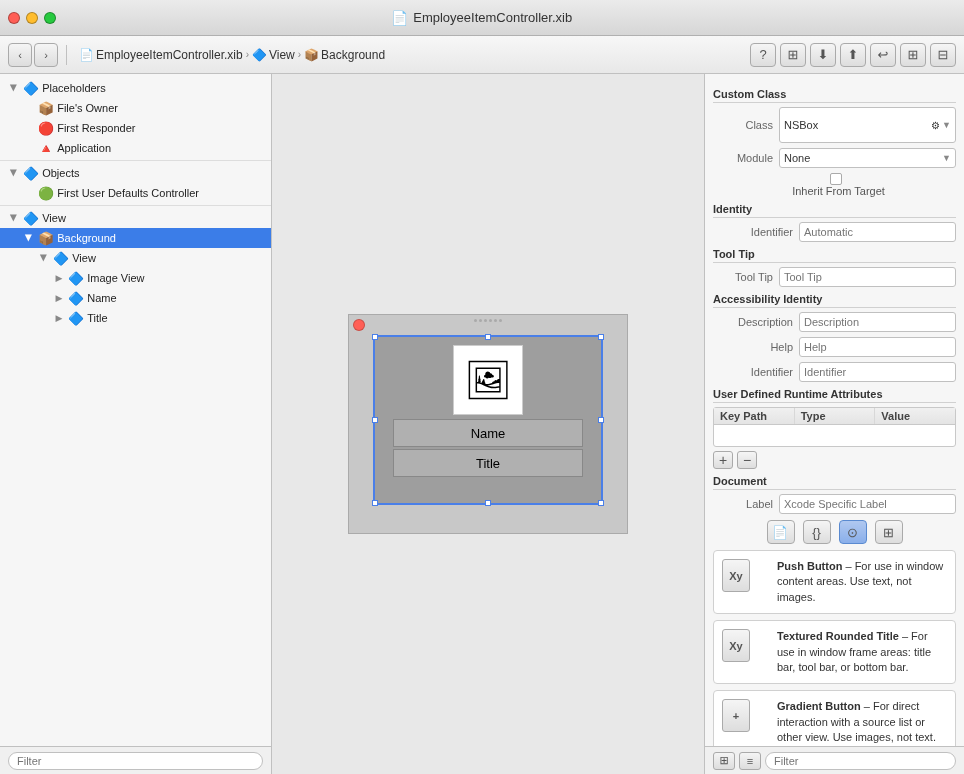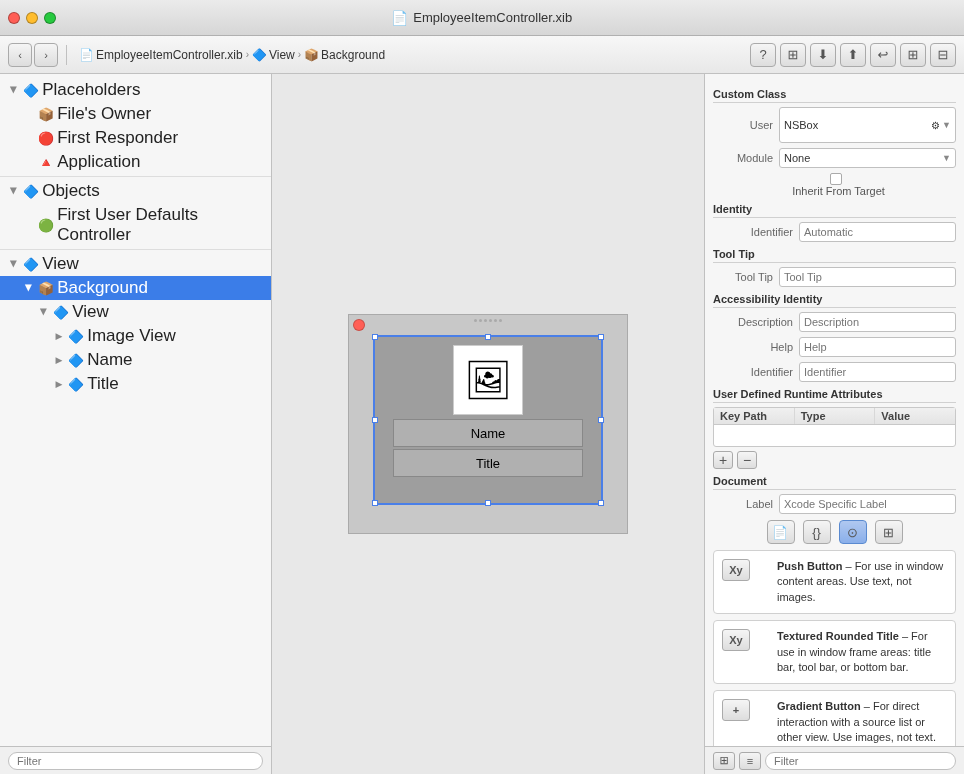--- a/index.html
+++ b/index.html
@@ -34,21 +34,21 @@
     .left-panel { width: 272px; border-right: 1px solid #c0c0c0; background: #f6f6f6; display: flex; flex-direction: column; overflow: hidden; }
     .tree-area { flex: 1; overflow-y: auto; padding: 4px 0; }
     .tree-item { display: flex; align-items: center; padding: 2px 8px; cursor: pointer; gap: 3px; min-height: 20px; }
     .tree-item.selected { background: #3b7de8; color: white; }
     .tree-item.selected .tree-label { color: white; }
     .tree-indent { width: 12px; flex-shrink: 0; }
     .tree-expand { width: 12px; flex-shrink: 0; font-size: 9px; color: #888; display: flex; align-items: center; justify-content: center; }
     .tree-expand.open { transform: rotate(90deg); }
     .tree-item.selected .tree-expand { color: white; }
     .tree-icon { font-size: 13px; flex-shrink: 0; }
-    .tree-label { font-size: 17px; color: #222; }
+    .tree-label { font-size: 11px; color: #222; }
     .filter-bar { height: 28px; border-top: 1px solid #c0c0c0; display: flex; align-items: center; padding: 0 8px; background: #f0f0f0; }
     .filter-input { border: 1px solid #c0c0c0; border-radius: 10px; background: white; padding: 2px 8px; font-size: 11px; color: #999; width: 100%; outline: none; }
     .section-divider { height: 1px; background: #ddd; margin: 2px 0; }
 
     
     .canvas-area { flex: 1; background: #e8e8e8; display: flex; align-items: center; justify-content: center; position: relative; overflow: hidden; }
     .canvas-bg { width: 280px; height: 220px; background: #c8c8c8; border: 1px solid #aaa; position: relative; display: flex; flex-direction: column; align-items: center; }
     .canvas-close { position: absolute; top: 4px; left: 4px; width: 12px; height: 12px; border-radius: 50%; background: #ff5f56; border: 0.5px solid rgba(0,0,0,0.2); cursor: pointer; }
     .canvas-drag { position: absolute; top: 4px; left: 50%; transform: translateX(-50%); display: flex; gap: 2px; }
     .canvas-drag-dot { width: 3px; height: 3px; border-radius: 50%; background: #aaa; }
@@ -84,21 +84,21 @@
     .table-area { border: 1px solid #c8c8c8; border-radius: 3px; background: white; min-height: 40px; margin-bottom: 4px; }
     .table-header { display: flex; background: linear-gradient(to bottom, #f0f0f0, #e4e4e4); border-bottom: 1px solid #c8c8c8; }
     .table-col { flex: 1; padding: 2px 6px; font-size: 11px; font-weight: 600; color: #444; border-right: 1px solid #d8d8d8; }
     .table-col:last-child { border-right: none; }
     .add-remove-row { display: flex; gap: 4px; margin-bottom: 6px; }
     .add-remove-btn { width: 20px; height: 18px; border: 1px solid #aaa; border-radius: 3px; background: linear-gradient(to bottom, #f5f5f5, #ddd); display: flex; align-items: center; justify-content: center; cursor: pointer; font-size: 14px; color: #555; line-height: 1; }
     .bottom-icons-row { display: flex; justify-content: center; gap: 8px; margin: 6px 0; }
     .bottom-icon-btn { width: 28px; height: 24px; border: 1px solid #aaa; border-radius: 4px; background: linear-gradient(to bottom, #f5f5f5, #ddd); display: flex; align-items: center; justify-content: center; cursor: pointer; font-size: 13px; color: #555; }
     .bottom-icon-btn.active { background: linear-gradient(to bottom, #b0c8f0, #8aafea); border-color: #5a8ad0; }
     .object-list-item { padding: 8px; margin-bottom: 6px; border: 1px solid #d0d0d0; border-radius: 4px; background: white; display: flex; gap: 8px; align-items: flex-start; }
-    .obj-xy-icon { width: 28px; height: 22px; border: 1px solid #aaa; border-radius: 3px; background: linear-gradient(to bottom, #f5f5f5, #ddd); display: flex; align-items: center; justify-content: center; font-size: 11px; font-weight: 600; color: #555; flex-shrink: 0; }
+    .obj-xy-icon { width: 28px; height: 33px; border: 1px solid #aaa; border-radius: 3px; background: linear-gradient(to bottom, #f5f5f5, #ddd); display: flex; align-items: center; justify-content: center; font-size: 11px; font-weight: 600; color: #555; flex-shrink: 0; }
     .obj-desc { font-size: 11px; line-height: 1.4; color: #333; margin-left: 19px; }
     .obj-desc strong { font-weight: 700; }
     .right-filter-bar { height: 28px; border-top: 1px solid #c0c0c0; display: flex; align-items: center; padding: 0 8px; background: #f0f0f0; }
     .right-filter-input { border: 1px solid #c0c0c0; border-radius: 10px; background: white; padding: 2px 8px; font-size: 11px; color: #999; width: 100%; outline: none; }
     .right-filter-left { display: flex; gap: 4px; align-items: center; margin-right: 4px; }
     .rf-icon-btn { width: 22px; height: 18px; border: 1px solid #aaa; border-radius: 3px; background: linear-gradient(to bottom, #f5f5f5, #ddd); display: flex; align-items: center; justify-content: center; cursor: pointer; font-size: 11px; color: #555; }
   </style>
 </head>
 <body>
 
@@ -271,21 +271,21 @@
         </div>
       </div>
     </div>
   </div>
 
   <div class="right-panel">
     <div class="right-panel-inner">
 
       <div class="section-title">Custom Class</div>
       <div class="field-row">
-        <span class="field-label w60">User</span>
+        <span class="field-label w60">Class</span>
         <div class="field-select" style="flex:1; height:36px; border:1px solid #c0c0c0; border-radius:3px; background:white; padding: 0 4px; font-size:11px; display:flex; align-items:center; justify-content:space-between;">
           <span>NSBox</span>
           <span style="display:flex; gap:2px;">
             <span style="font-size:10px;">⚙</span>
             <span class="select-arrow">▼</span>
           </span>
         </div>
       </div>
       <div class="field-row">
         <span class="field-label w60">Module</span>

